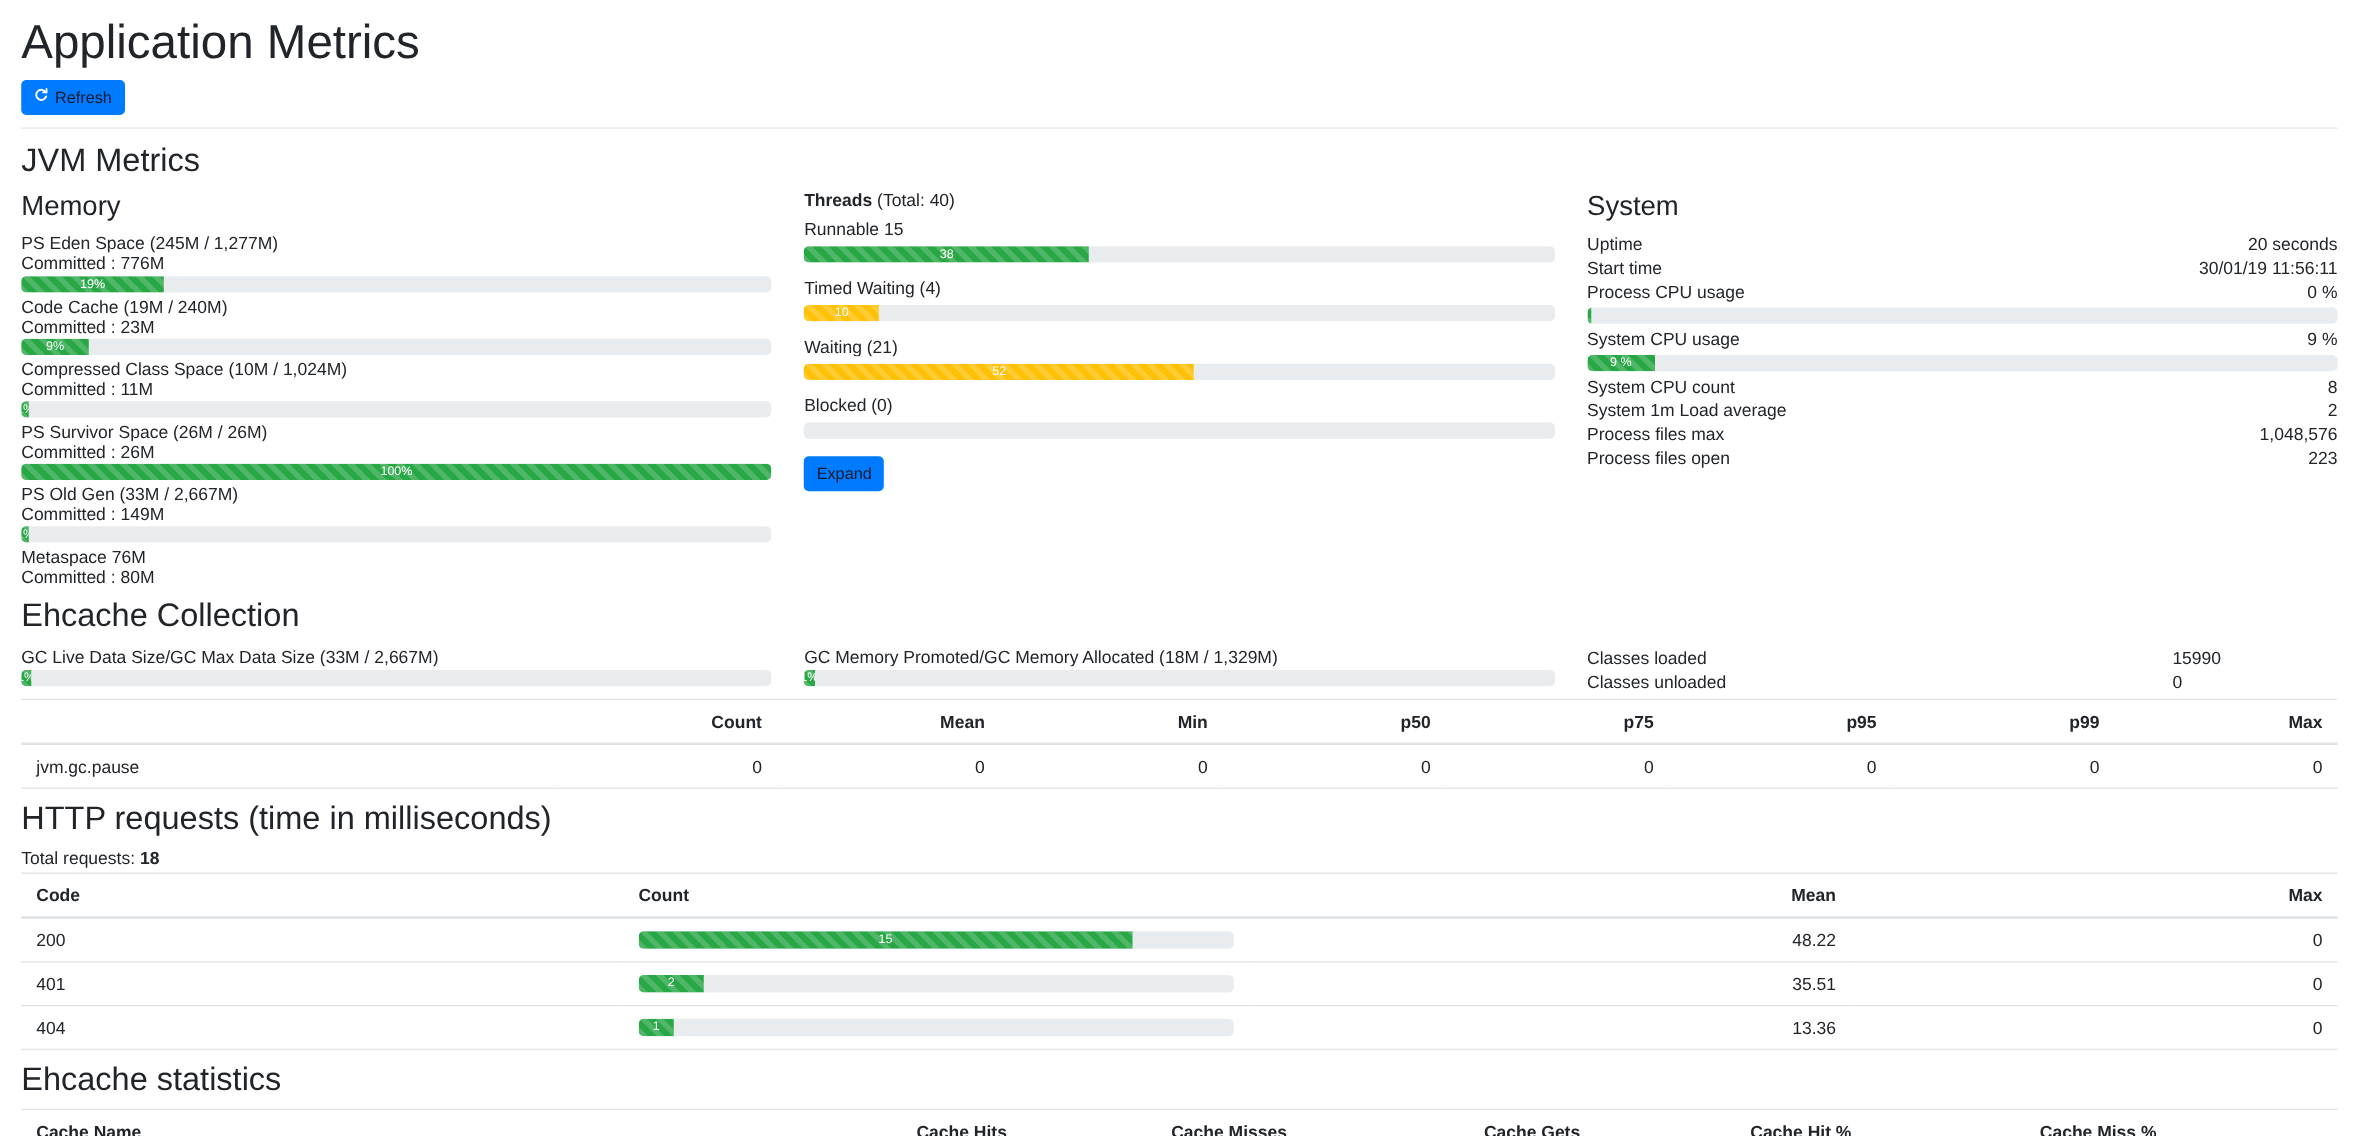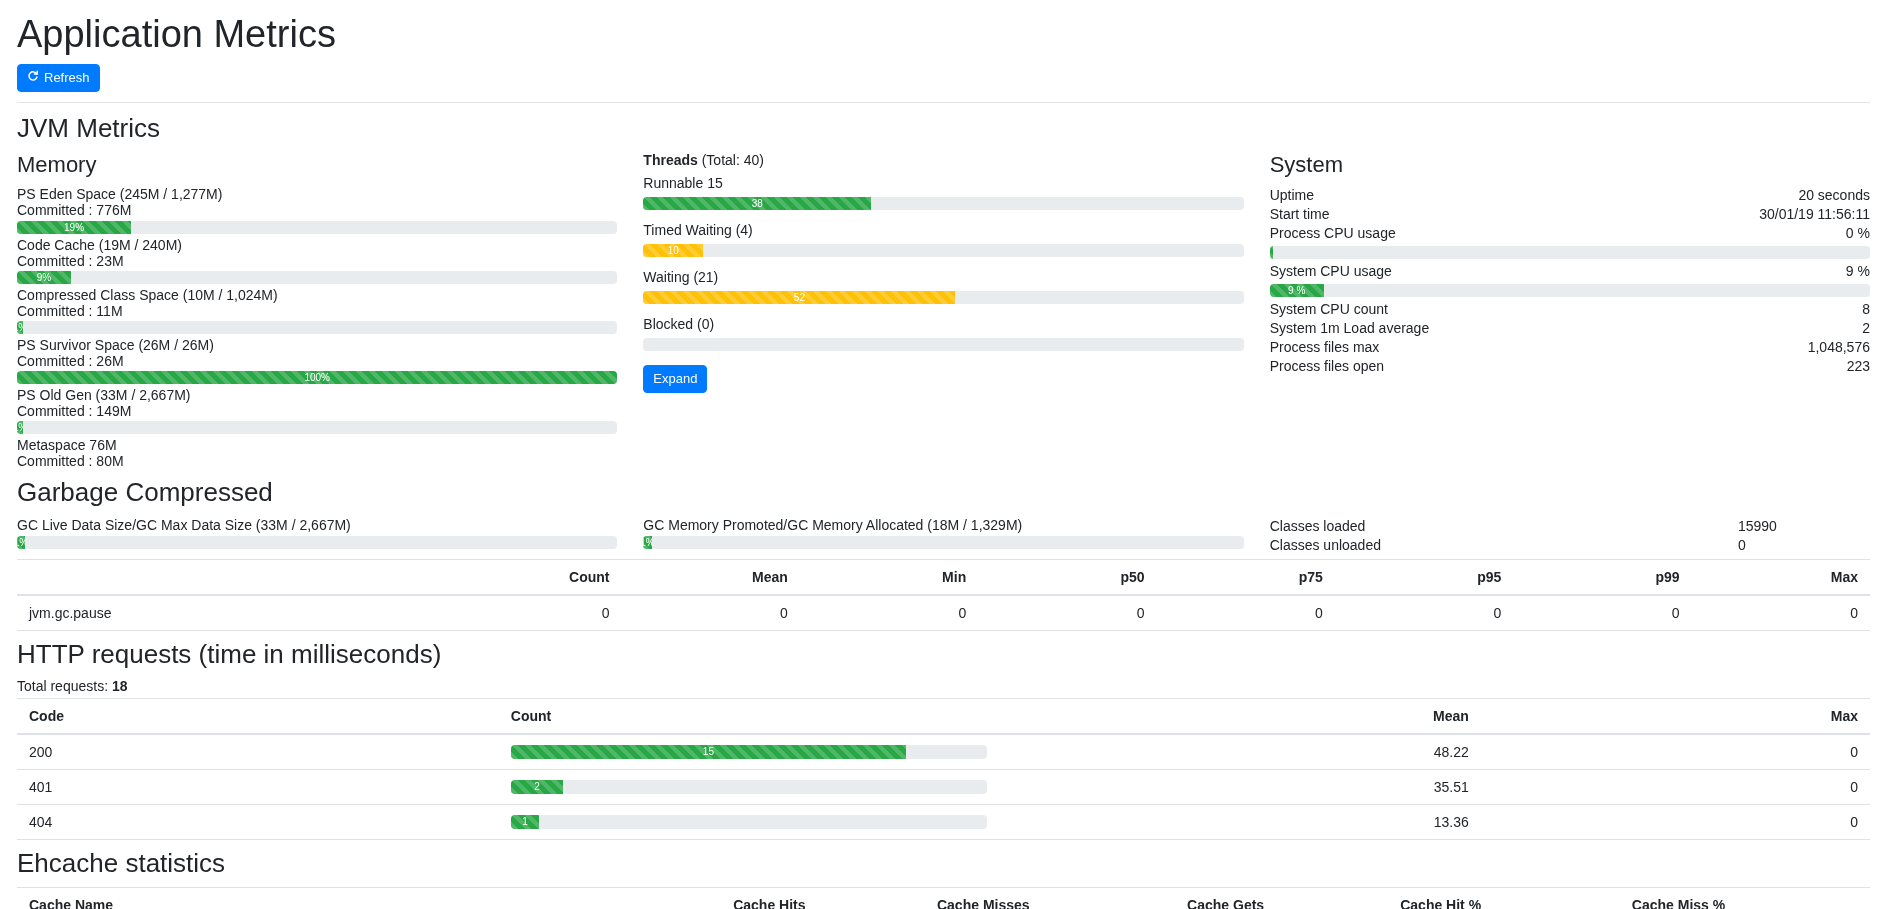--- a/index.html
+++ b/index.html
@@ -11,21 +11,21 @@
   }
   .page { padding: 12px 17px 0 17px; }
 
   h2 { font-size: 38px; font-weight: 500; line-height: 1.2; margin-bottom: 6px; }
   h3 { font-size: 26px; font-weight: 500; line-height: 1.2; margin: 8px 0 8px; }
   h4 { font-size: 22px; font-weight: 500; line-height: 1.2; margin: 0 0 8px; }
   .bold { font-weight: 700; }
 
   .btn {
     display: inline-flex; align-items: center; gap: 5px;
-    background: #007bff; color: #ffffff;
+    background: #007bff; color: #0f172a;
     border: 1px solid #007bff; border-radius: 4px;
     font-size: 13px; line-height: 1.4; padding: 4px 9px;
     font-family: inherit; cursor: pointer;
   }
   hr { border: 0; border-top: 1px solid rgba(0,0,0,.1); margin: 10px 0; }
 
   .row3 { display: flex; gap: 26px; }
   .row3 > .col { flex: 1 1 0; min-width: 0; }
 
   .metric-label { font-size: 14px; line-height: 1.15; white-space: nowrap; overflow: hidden; }
@@ -224,21 +224,21 @@
             <span>1,048,576</span>
           </div>
           <div class="sysrow">
             <span>Process files open</span>
             <span>223</span>
           </div>
         </div>
     </div>
   </div>
 
-  <h3>Garbage Compressed</h3>
+  <h3>Ehcache Collection</h3>
 
   <div class="row3">
     <div class="col gc-bar-block">
       <div class="metric-label">GC Live Data Size/GC Max Data Size (33M / 2,667M)</div>
       <div class="progress">
         <div class="progress-bar striped" style="width: 1.3%;">1%</div>
       </div>
     </div>
     <div class="col gc-bar-block">
       <div class="metric-label">GC Memory Promoted/GC Memory Allocated (18M / 1,329M)</div>

